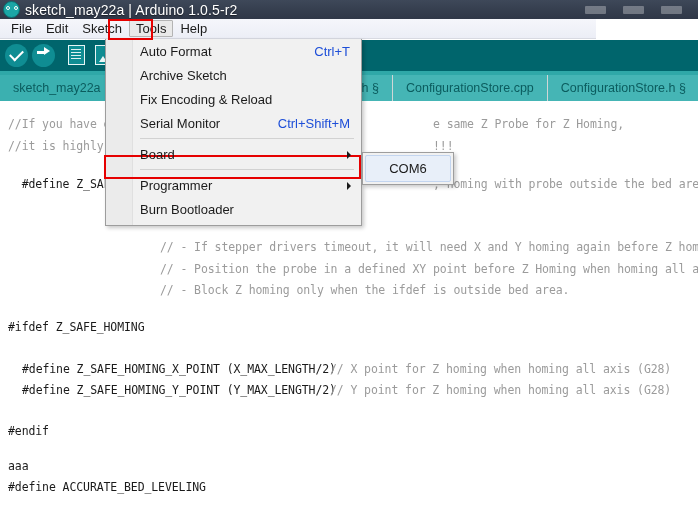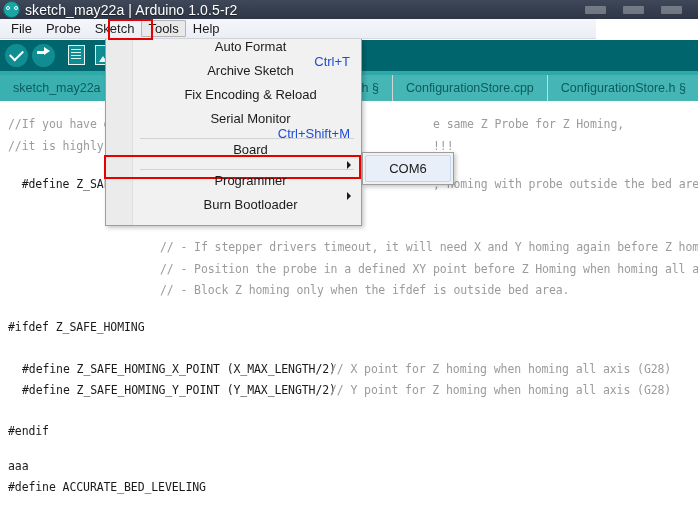--- a/index.html
+++ b/index.html
@@ -127,21 +127,20 @@
     box-shadow:2px 2px 4px rgba(0,0,0,.22);
   }
   .dd-gutter{
     position:absolute;left:0;top:0;bottom:0;width:26px;
     background:#ebebeb;border-right:1px solid #e0e0e0;
   }
   .dd-item{
     position:relative;height:24px;display:flex;align-items:center;
     font-size:13px;color:#1b1b1b;padding-left:34px;box-sizing:border-box;
     z-index:2;
-    flex-direction:column;
   }
   .dd-item.hl{
     background:#e8eff9;border-top:1px solid #c3d5ef;border-bottom:1px solid #c3d5ef;
   }
   .dd-accel{
     margin-left:auto;padding-right:11px;font-size:13px;color:#1d4ed8;
   }
   .dd-sub{
     margin-left:auto;padding-right:10px;
   }
@@ -182,21 +181,21 @@
     <div class="tb-title">sketch_may22a | Arduino 1.0.5-r2</div>
     <div class="tb-btns">
       <div class="tb-btn"></div>
       <div class="tb-btn"></div>
       <div class="tb-btn"></div>
     </div>
   </div>
 
   <div class="menubar">
     <div class="menubar-item">File</div>
-    <div class="menubar-item">Probe</div>
+    <div class="menubar-item">Edit</div>
     <div class="menubar-item">Sketch</div>
     <div class="menubar-item open">Tools</div>
     <div class="menubar-item">Help</div>
   </div>
 
   <div class="toolbar">
     <div class="tool-ico" style="left:5px;">
       <div class="circ">
           <div class="check"></div>
         </div>

